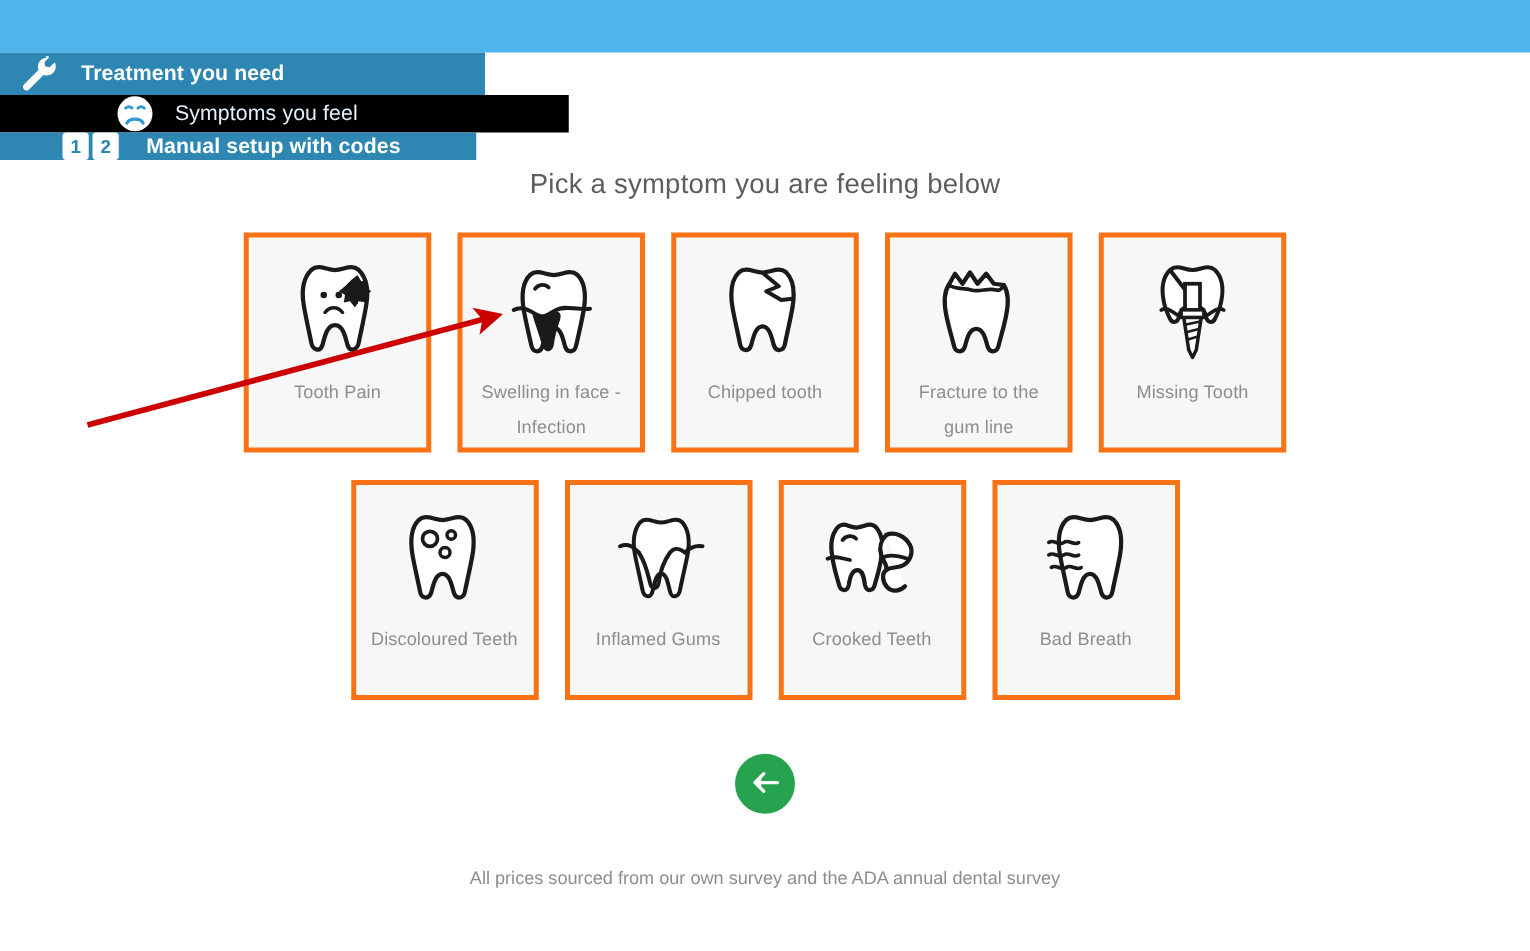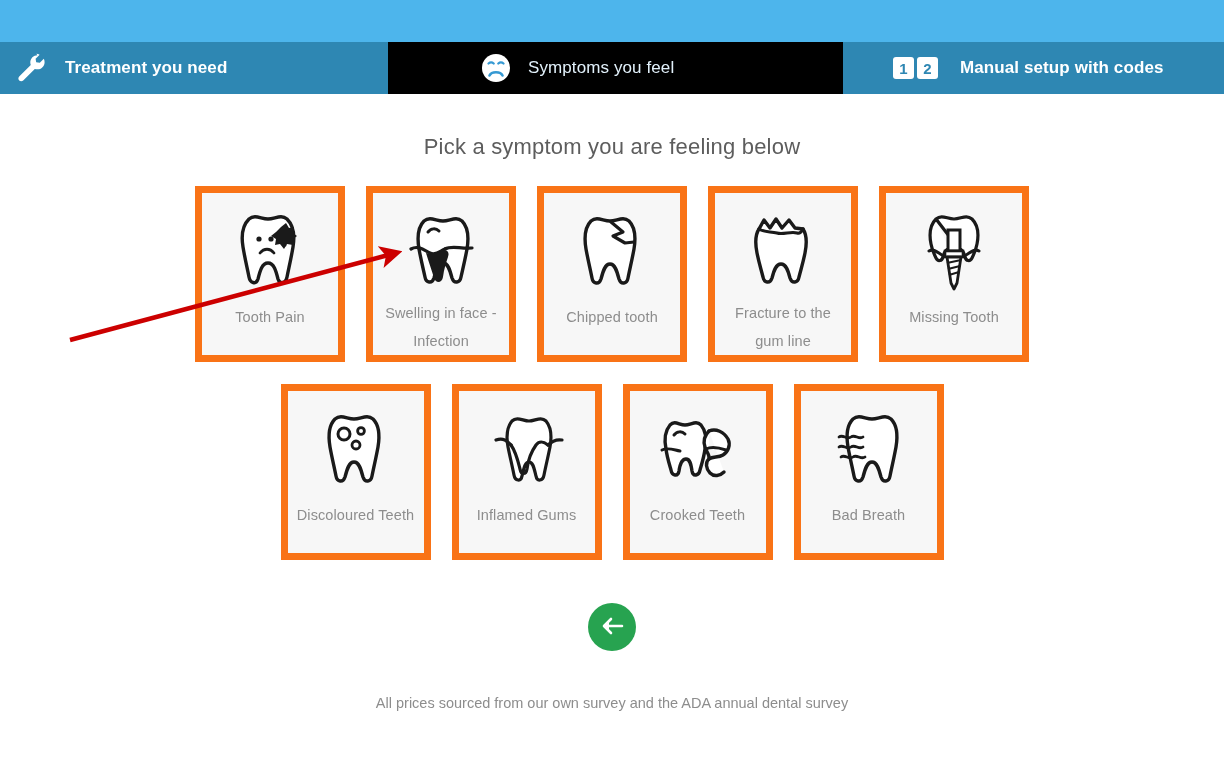--- a/index.html
+++ b/index.html
@@ -21,20 +21,21 @@
     height: 42px;
     width: 100%;
     background: #4db5ec;
   }
 
   
   .tab-bar {
     display: flex;
     height: 52px;
     width: 100%;
+    flex-direction: column;
   }
   .tab {
     display: flex;
     align-items: center;
     height: 100%;
     box-sizing: border-box;
   }
   .tab.side {
     background: #2e87b3;
   }
@@ -120,21 +121,21 @@
     margin-top: 26px;
   }
   .grid-row {
     display: flex;
     gap: 21px;
   }
   .card {
     width: 150px;
     height: 176px;
     background: #f7f7f7;
-    border: 7px solid #f97316;
+    border: 4px solid #f97316;
     box-sizing: border-box;
     display: flex;
     flex-direction: column;
     align-items: center;
     cursor: pointer;
   }
   .card-icon {
     height: 104px;
     display: flex;
     align-items: center;

